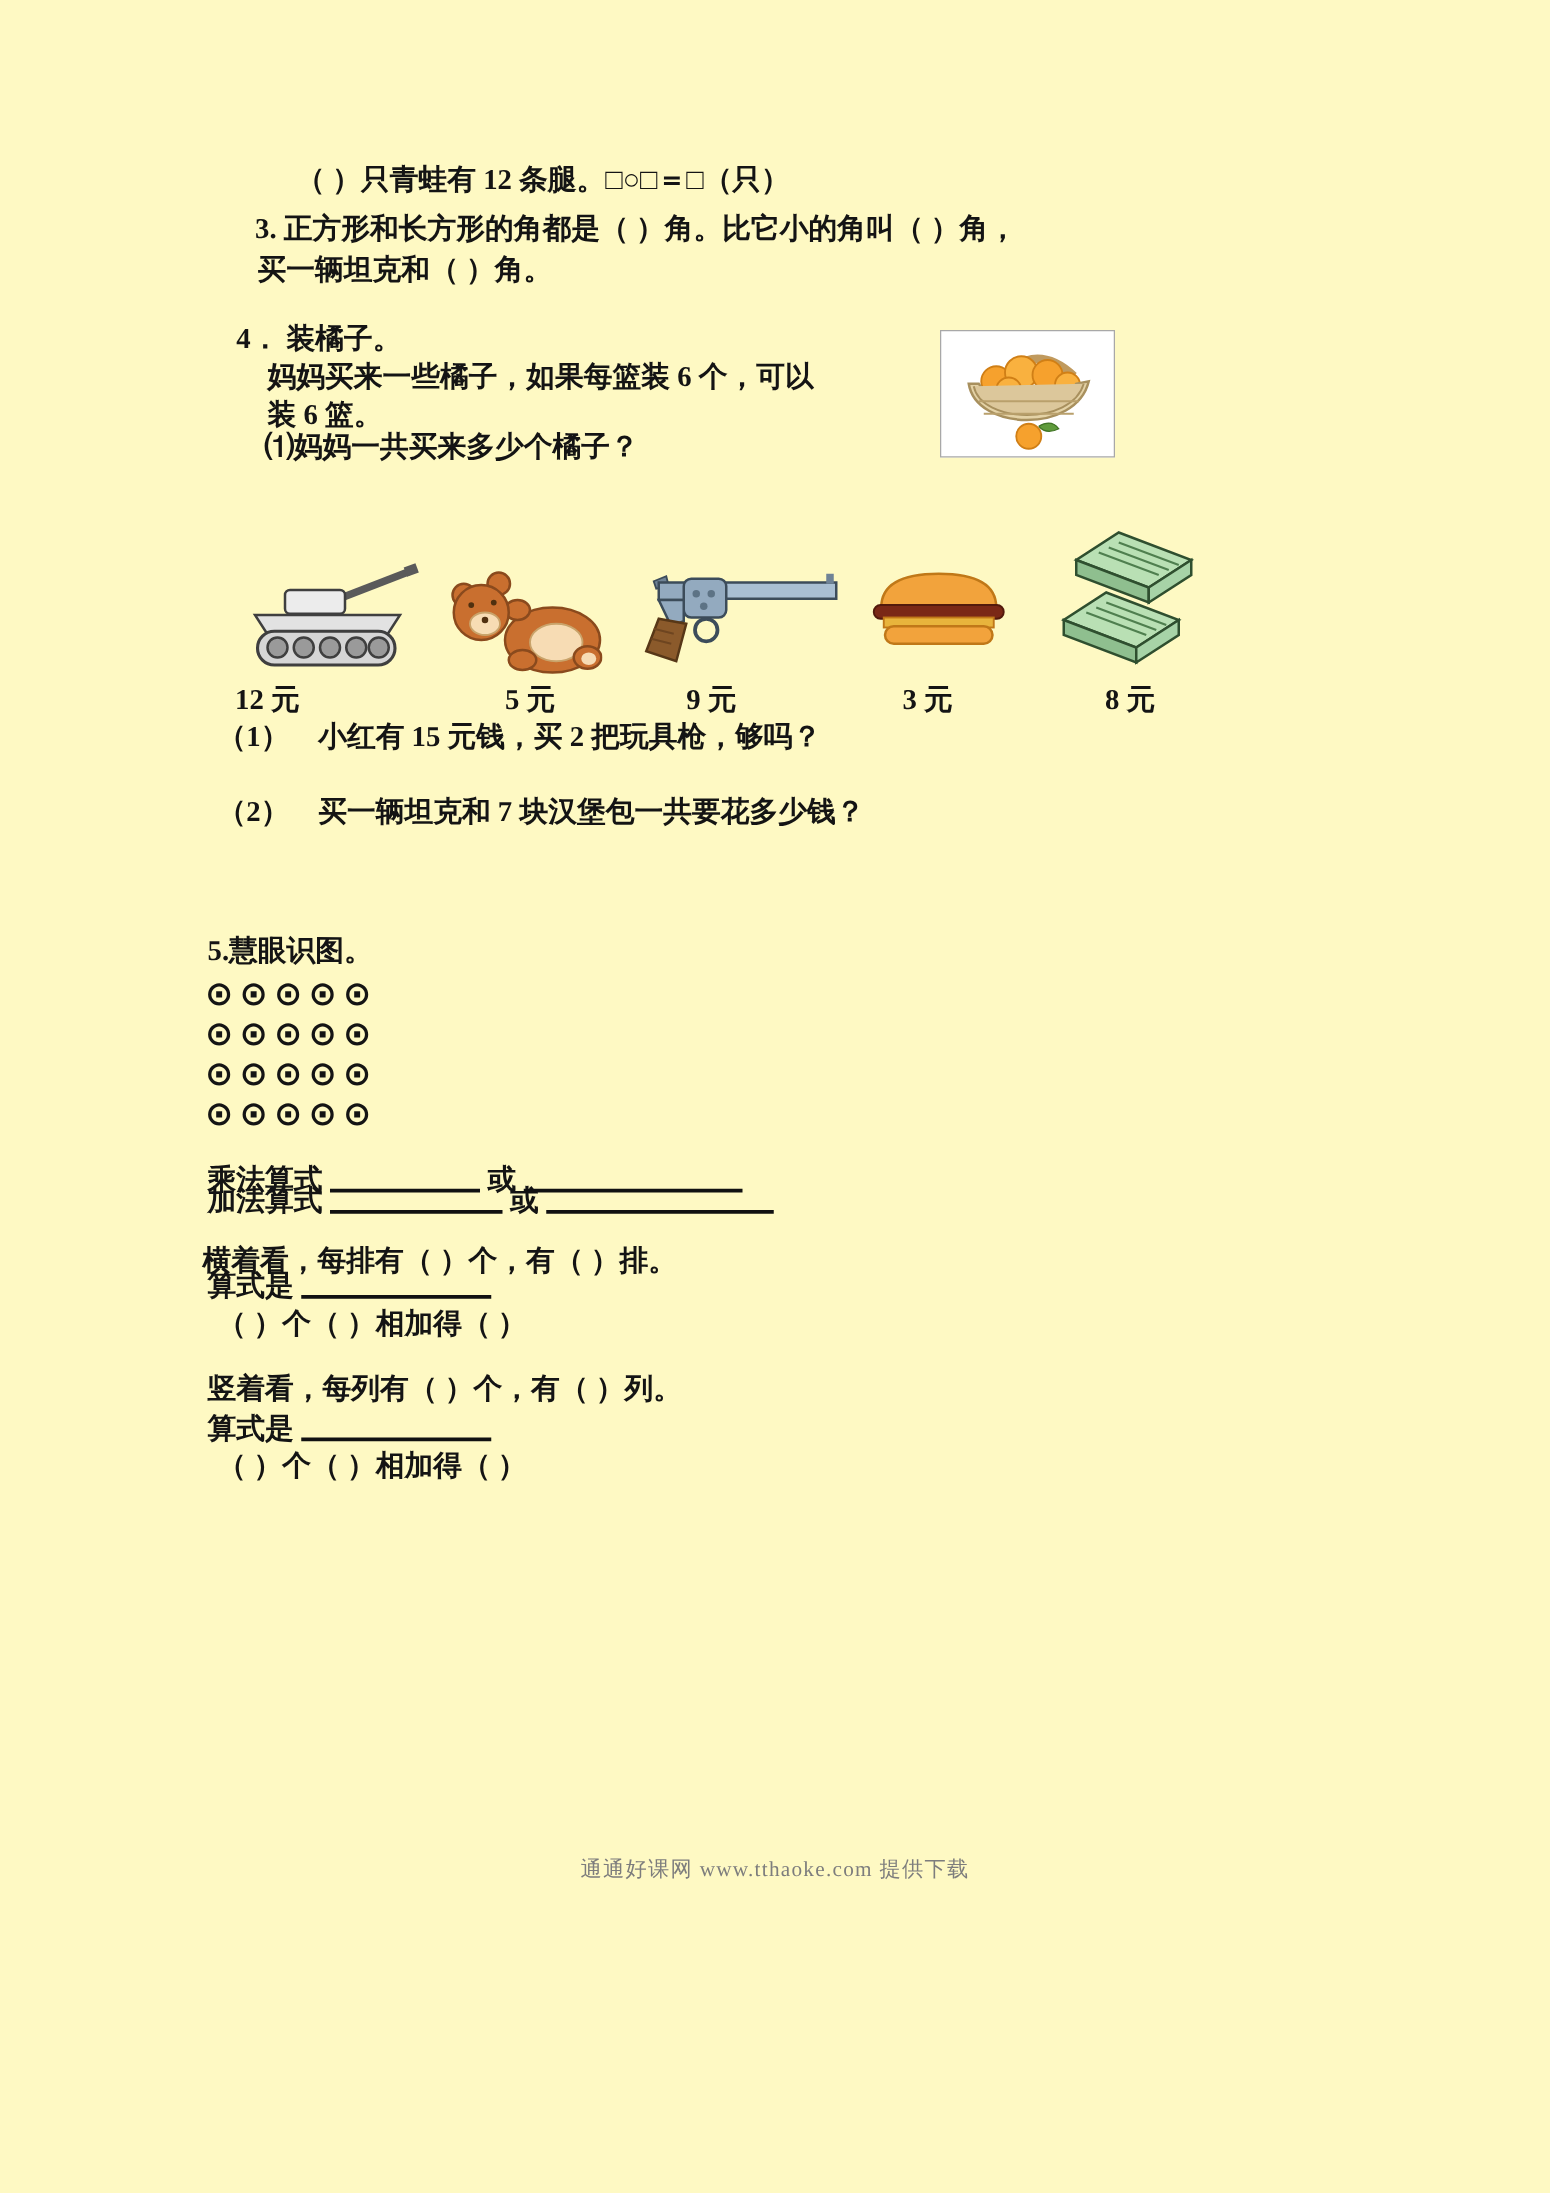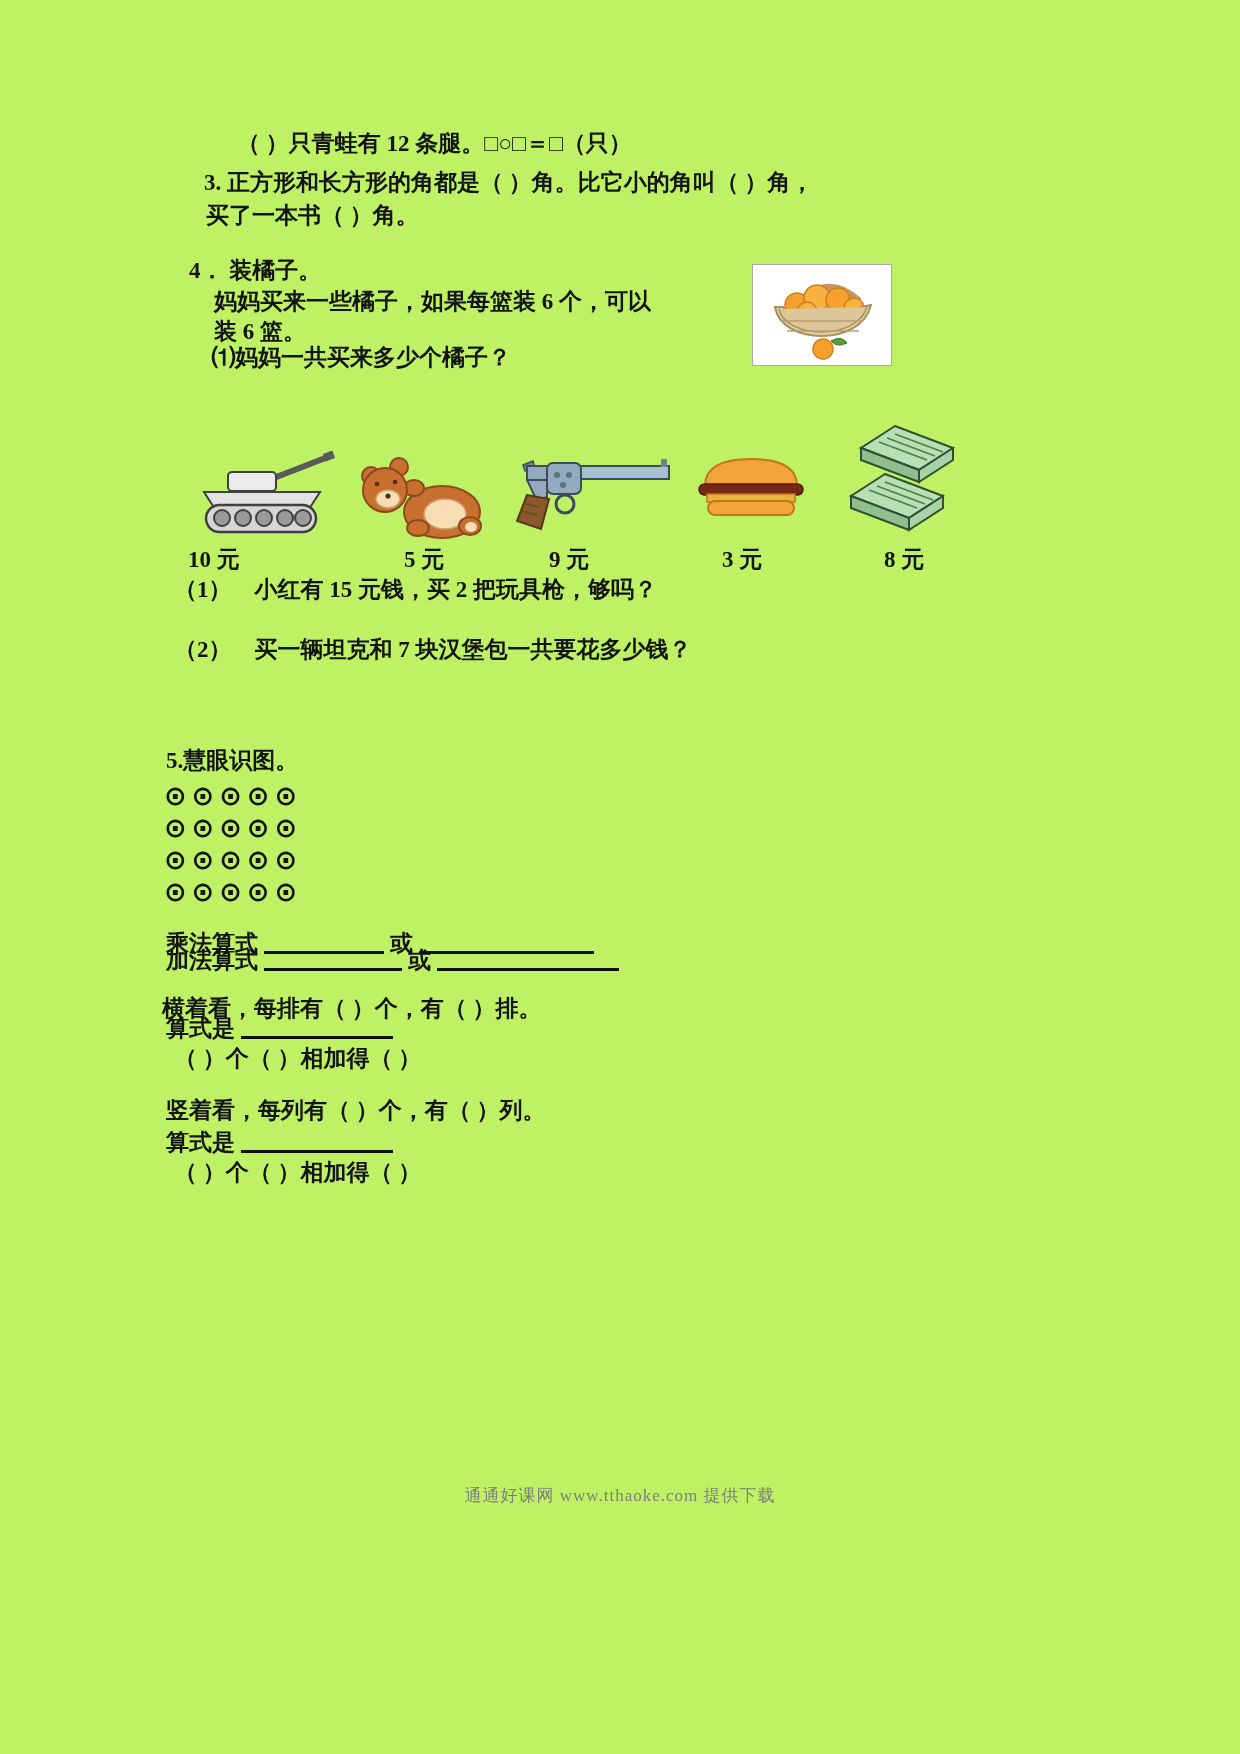--- a/index.html
+++ b/index.html
@@ -1,19 +1,19 @@
 <!DOCTYPE html>
 <html><head>
 <meta charset="utf-8">
 <style>
   html,body { margin:0; padding:0; background:#ffffff; }
   .page {
     position:relative;
     width:1240px; height:1754px;
-    background:#bef264;
+    background:#fef9c3;
     font-family:"Liberation Serif","DejaVu Serif",serif;
     color:#141414;
     overflow:hidden;
   }
   .line {
     position:absolute;
     font-size:23px;
     font-weight:bold;
     white-space:nowrap;
     line-height:1.25;
@@ -57,21 +57,21 @@
   }
   svg { display:block; }
 </style>
 </head>
 <body>
 
 <div class="page">
 
   <div class="line" style="left:237px; top:130px;">（  ）只青蛙有 12 条腿。□○□＝□（只）</div>
   <div class="line" style="left:204px; top:169px;">3. 正方形和长方形的角都是（      ）角。比它小的角叫（    ）角，</div>
-  <div class="line" style="left:206px; top:202px;">买了一本书（     ）角。</div>
+  <div class="line" style="left:206px; top:202px;">买一辆坦克和（     ）角。</div>
 
   <div class="line" style="left:189px; top:257px;">4． 装橘子。</div>
   <div class="line" style="left:214px; top:288px;">妈妈买来一些橘子，如果每篮装 6 个，可以</div>
   <div class="line" style="left:214px; top:318px;">装 6 篮。</div>
   <div class="line" style="left:212px; top:344px;">⑴妈妈一共买来多少个橘子？</div>
 
   <div class="img-frame" style="left:752px; top:264px; width:140px; height:102px;">
     <svg width="138" height="100" viewBox="0 0 138 100">
       <path d="M40,46 Q72,4 106,36" fill="none" stroke="#c09a5e" stroke-width="7"></path>
       <circle cx="44" cy="40" r="12" fill="#f6a12d" stroke="#d07f16" stroke-width="1.5"></circle>
@@ -156,21 +156,21 @@
       </g>
       <g transform="translate(-10,48)">
         <polygon points="52,2 110,24 76,46 18,24" fill="#b9e0b4" stroke="#2f4f2f" stroke-width="2"></polygon>
         <polygon points="18,24 76,46 76,58 18,36" fill="#8fbf8f" stroke="#2f4f2f" stroke-width="2"></polygon>
         <polygon points="76,46 110,24 110,36 76,58" fill="#a7d3a7" stroke="#2f4f2f" stroke-width="2"></polygon>
         <path d="M52,10 L100,28 M44,14 L92,32 M36,18 L84,36" stroke="#4f7f4f" stroke-width="1.8" fill="none"></path>
       </g>
     </svg>
   </div>
 
-  <div class="price" style="left:188px; top:544px;">10 元</div>
+  <div class="price" style="left:188px; top:544px;">12 元</div>
   <div class="price" style="left:404px; top:544px;">5 元</div>
   <div class="price" style="left:549px; top:544px;">9 元</div>
   <div class="price" style="left:722px; top:544px;font-family:Liberation Serif, serif;">3 元</div>
   <div class="price" style="left:884px; top:544px;">8 元</div>
 
   <div class="line" style="left:174px; top:576px;">（1）　小红有 15 元钱，买 2 把玩具枪，够吗？</div>
   <div class="line" style="left:174px; top:636px;">（2）　买一辆坦克和 7 块汉堡包一共要花多少钱？</div>
 
   <div class="line" style="left:166px; top:747px;">5.慧眼识图。</div>
   <div class="dots" style="left:164px; top:780px;">⊙⊙⊙⊙⊙</div>

